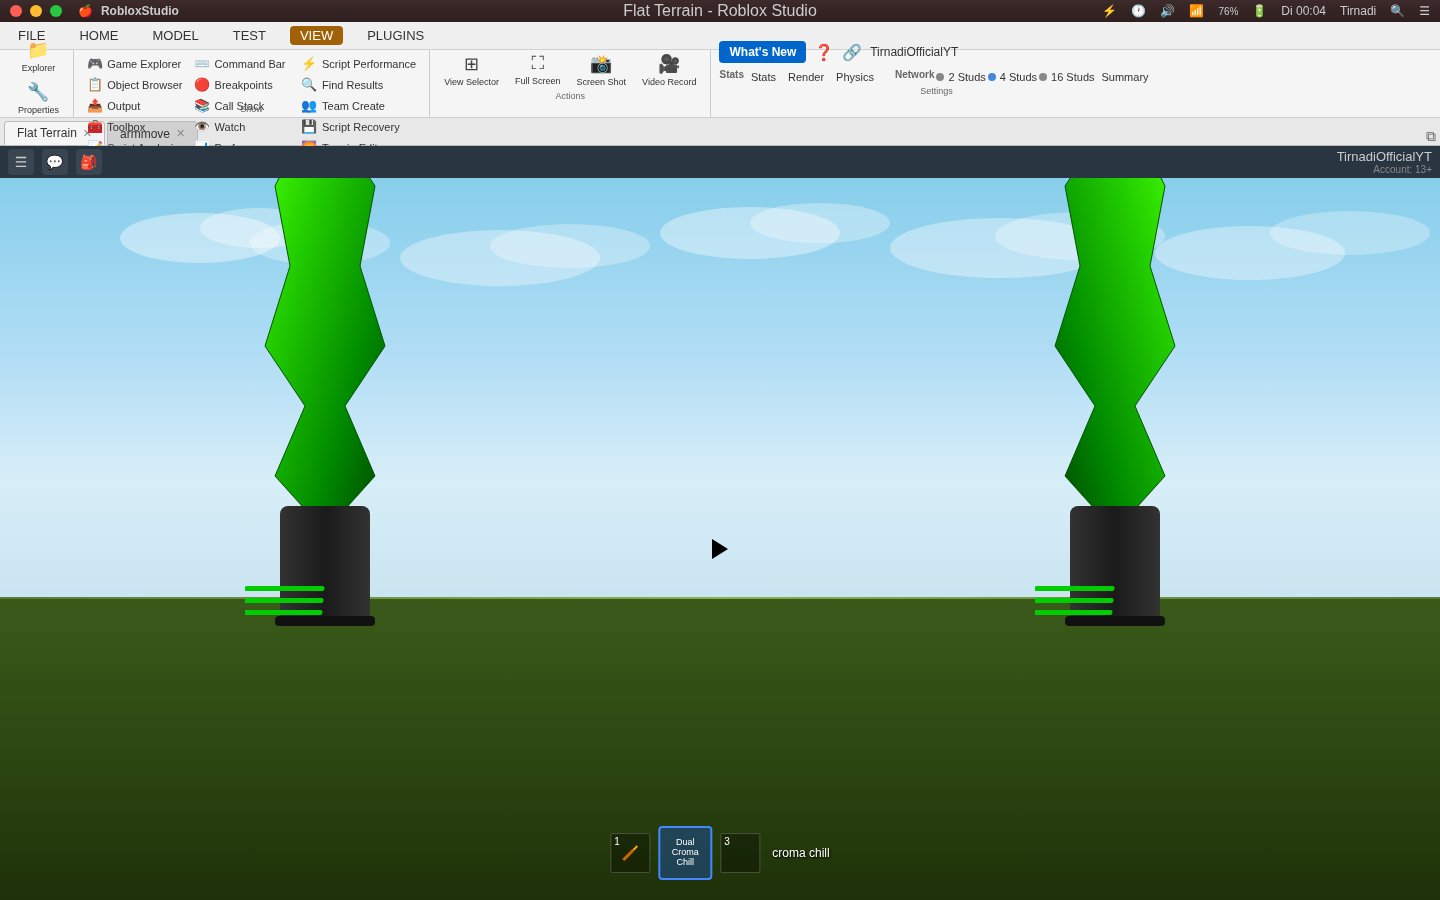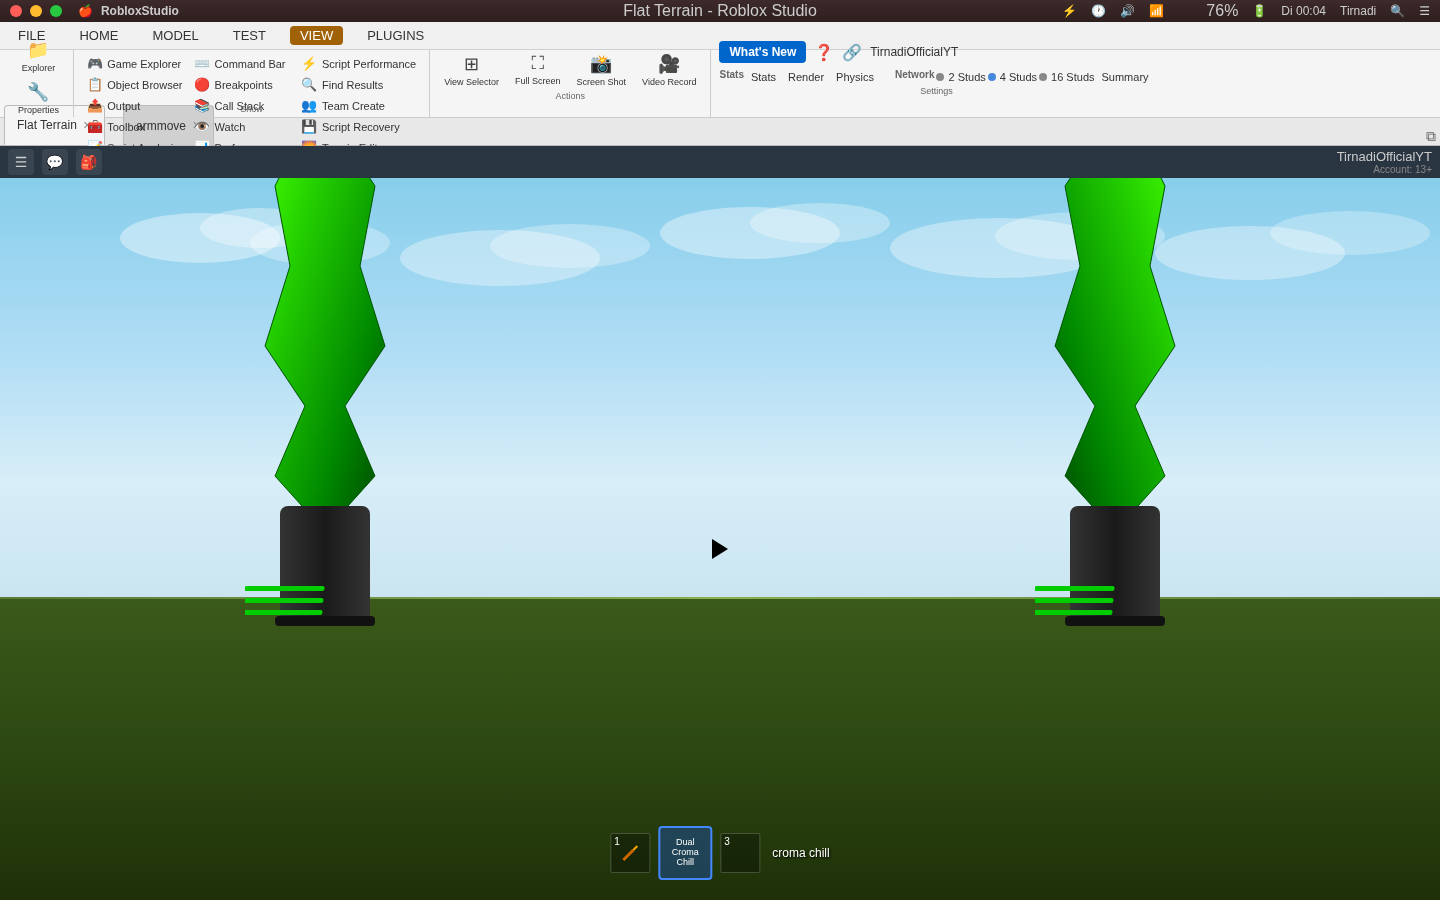--- a/index.html
+++ b/index.html
@@ -124,22 +124,22 @@
       align-items: center;
       gap: 6px;
       padding: 4px 12px;
       background: #d0d0d0;
       border: 1px solid #bbb;
       border-bottom: none;
       border-radius: 4px 4px 0 0;
       font-size: 12px;
       color: #333;
       cursor: pointer;
-      height: 40px;
-      margin-right: 18px;
+      height: 24px;
+      margin-right: 2px;
     }
     .tab.active { background: #f5f5f5; border-bottom: 1px solid #f5f5f5; }
     .tab-close { font-size: 11px; color: #888; cursor: pointer; }
 
     
     #viewport-toolbar {
       height: 32px;
       background: #2a3542;
       display: flex;
       align-items: center;
@@ -292,21 +292,21 @@
     <span style="font-size:12px; color:#ccc; font-weight:bold;">RobloxStudio</span>
   </div>
   <div id="title-bar-center">
     <span style="font-size:16px; color:#ccc;">Flat Terrain - Roblox Studio</span>
   </div>
   <div id="title-bar-right">
     <span style="font-size:12px; color:#ccc;">⚡</span>
     <span style="font-size:12px; color:#ccc;">🕐</span>
     <span style="font-size:12px; color:#ccc;">🔊</span>
     <span style="font-size:12px; color:#ccc;">📶</span>
-    <span style="font-size:16px; color:#ccc;margin-left:28px;">76%</span>
+    <span style="font-size:10px; color:#ccc;">76%</span>
     <span style="font-size:12px; color:#ccc;">🔋</span>
     <span style="font-size:12px; color:#ccc;">Di 00:04</span>
     <span style="font-size:12px; color:#ccc;">Tirnadi</span>
     <span style="font-size:12px; color:#ccc;">🔍</span>
     <span style="font-size:12px; color:#ccc;">☰</span>
   </div>
 </div>
 
 <div id="main-content">
 

